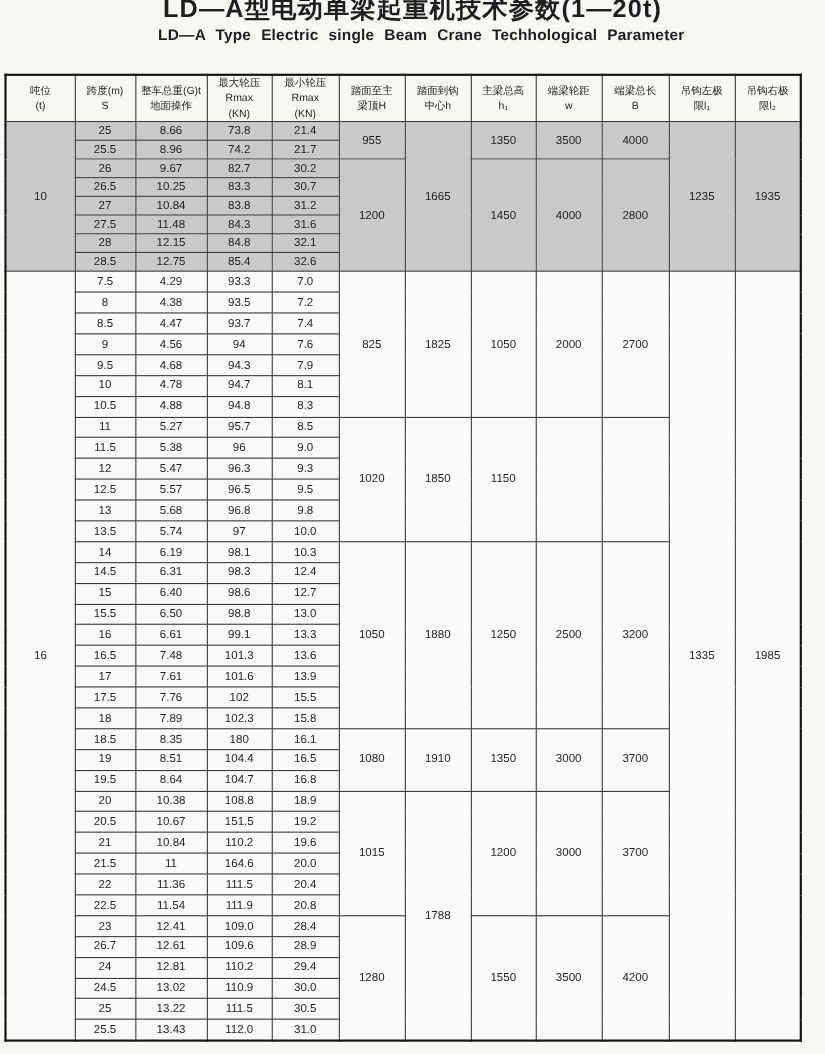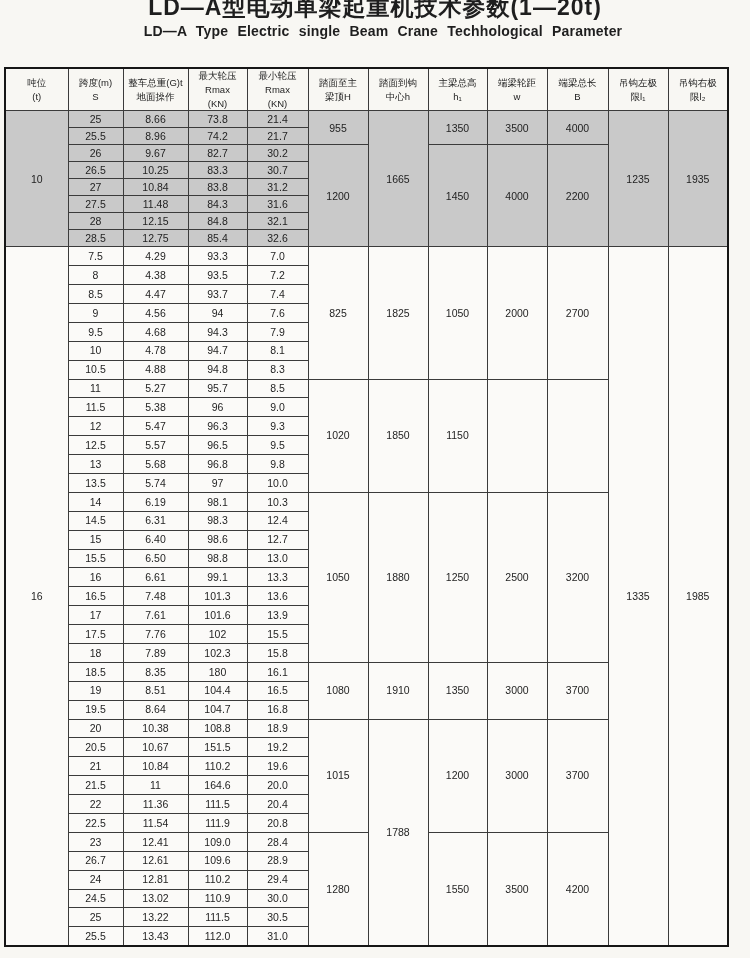--- a/index.html
+++ b/index.html
@@ -110,21 +110,21 @@
         <td>21.7</td>
       </tr>
       <tr>
         <td>26</td>
         <td>9.67</td>
         <td>82.7</td>
         <td>30.2</td>
         <td rowspan="6">1200</td>
         <td rowspan="6">1450</td>
         <td rowspan="6">4000</td>
-        <td rowspan="6">2200</td>
+        <td rowspan="6">2800</td>
       </tr>
       <tr>
         <td>26.5</td>
         <td>10.25</td>
         <td>83.3</td>
         <td>30.7</td>
       </tr>
       <tr>
         <td>27</td>
         <td>10.84</td>

